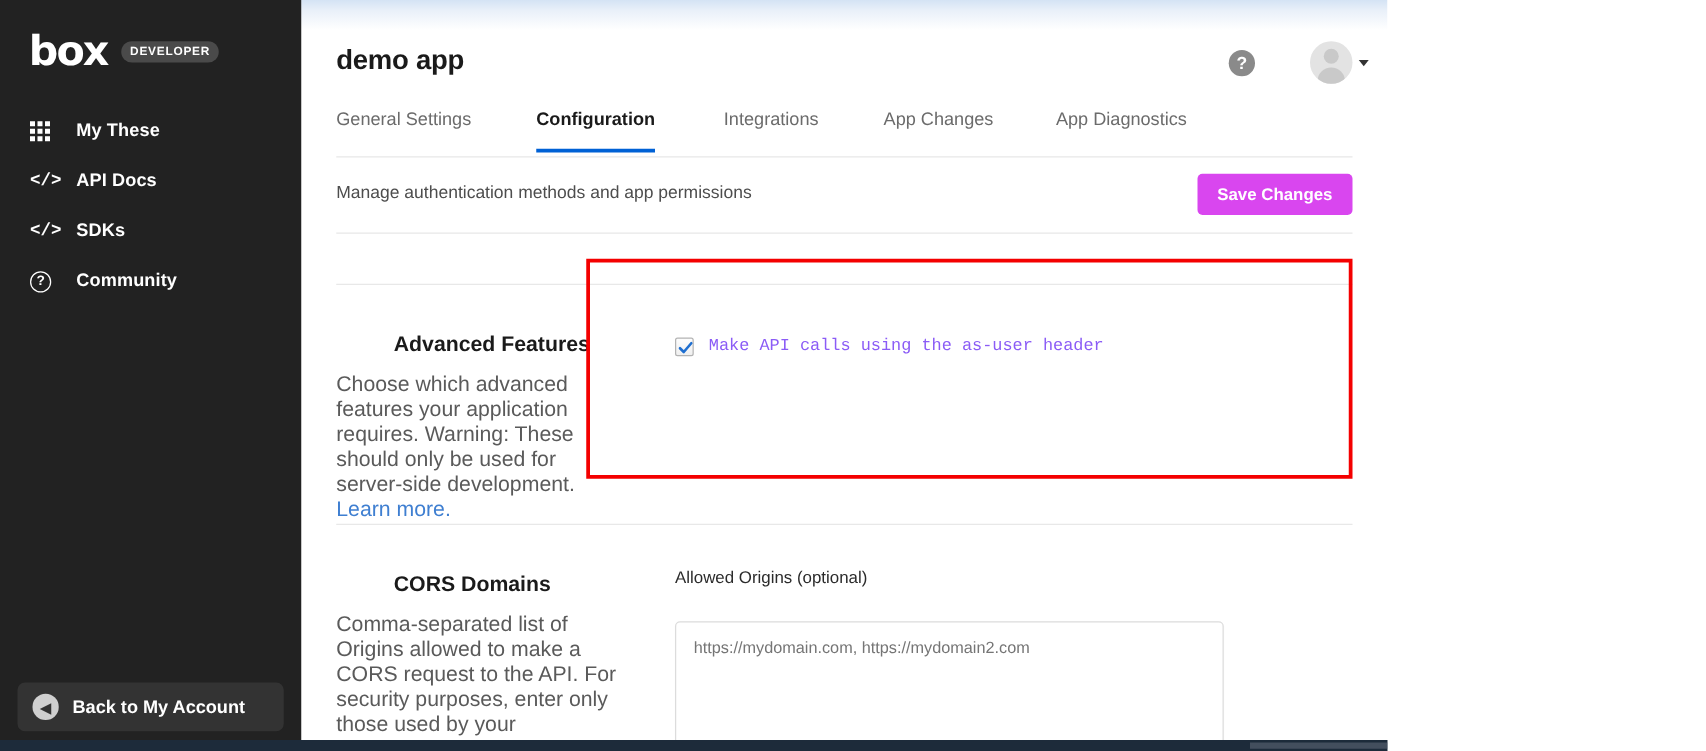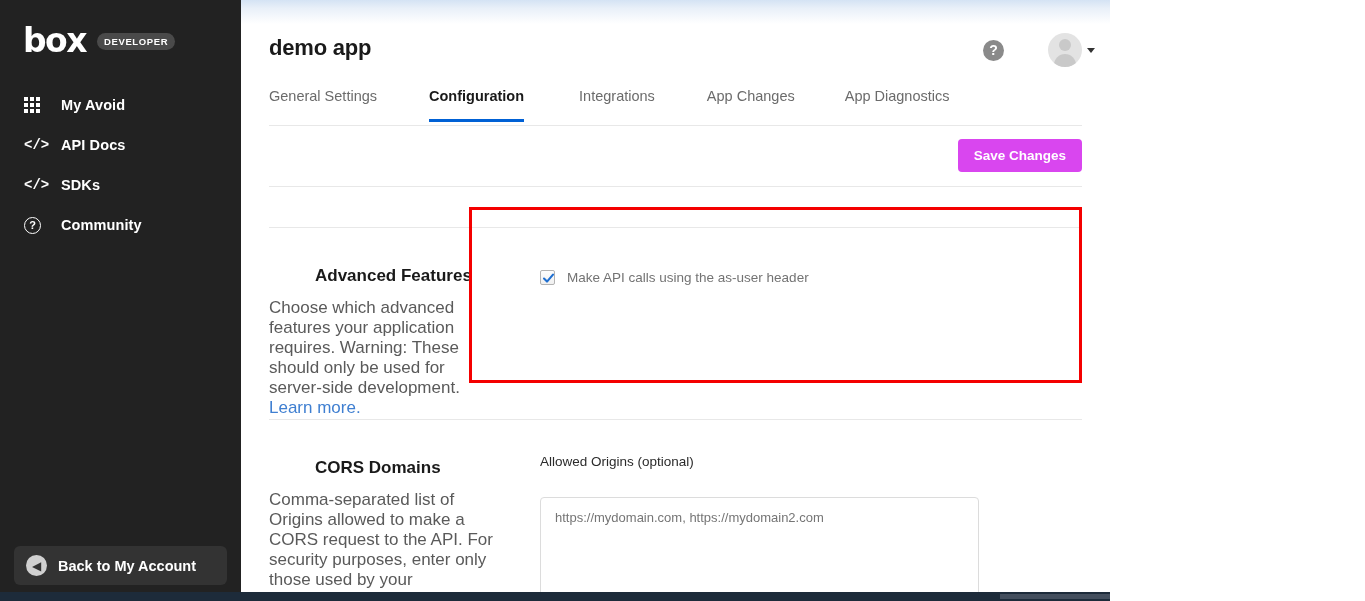--- a/index.html
+++ b/index.html
@@ -302,21 +302,22 @@
     border-radius: 2px;
     background: linear-gradient(to bottom, #fdfdfd, #f0f0f0);
     position: relative;
     cursor: pointer;
     flex: 0 0 15px;
   }
   .checkbox svg { position: absolute; left: 1px; top: 1px; }
   .checkbox-label {
     margin-left: 12px;
     font-size: 13.5px;
-    color: #737373;
+    color: #8b5cf6;
+    font-family: Liberation Mono, monospace;
   }
 
   .field-label {
     font-size: 13.5px;
     color: #2b2b2b;
     margin-bottom: 28px;
   }
   .textarea {
     width: 439px;
     height: 160px;
@@ -391,21 +392,21 @@
               <i></i>
               <i></i>
               <i></i>
               <i></i>
               <i></i>
               <i></i>
               <i></i>
               <i></i>
             </span>
         </span>
-        <span class="nav-label">My Avoid</span>
+        <span class="nav-label">My These</span>
       </div>
 
       <div class="nav-item">
         <span class="nav-icon code-icon">&lt;/&gt;</span>
         <span class="nav-label">API Docs</span>
       </div>
 
       <div class="nav-item">
         <span class="nav-icon code-icon">&lt;/&gt;</span>
         <span class="nav-label">SDKs</span>
@@ -441,20 +442,21 @@
 
     <div class="tabs">
       <div class="tab" style="margin-right:52px;">General Settings</div>
       <div class="tab active" style="margin-right:55px;">Configuration</div>
       <div class="tab" style="margin-right:52px;">Integrations</div>
       <div class="tab" style="margin-right:50px;">App Changes</div>
       <div class="tab">App Diagnostics</div>
     </div>
     <div class="tabs-rule"></div>
 
+    <div class="subtitle">Manage authentication methods and app permissions</div>
     <button class="save-btn">Save Changes</button>
 
     <div class="rule rule-1"></div>
     <div class="rule rule-2"></div>
     <div class="rule rule-3"></div>
 
     <div class="section sec-advanced">
       <div class="sec-label">Advanced Features</div>
       <div class="sec-desc">
         <span>Choose which advanced features your application requires. Warning: These should only be used for server-side development. </span><a class="link">Learn more.</a>

